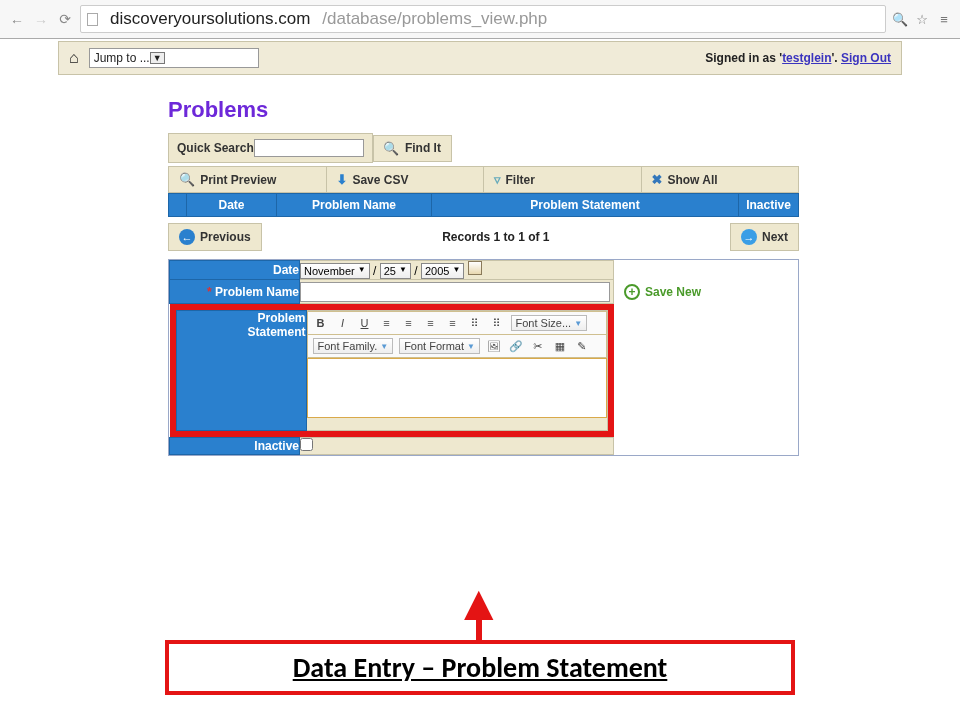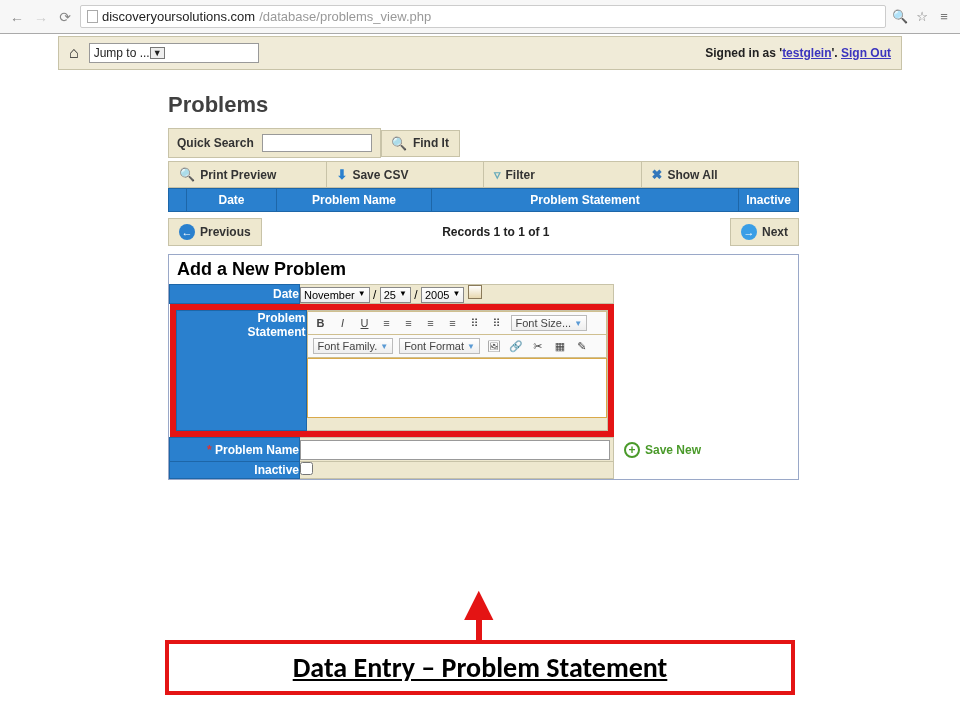--- a/index.html
+++ b/index.html
@@ -8,39 +8,39 @@
   
   .browser-chrome { background: linear-gradient(#e8e8e8,#d8d8d8); border-bottom: 1px solid #aaa; }
   .tab-bar { display: flex; align-items: flex-end; height: 26px; padding-left: 8px; position: relative; background: #777; }
   .tab { background: #f7f7f7; border: 1px solid #aaa; border-bottom: none; padding: 4px 22px 4px 8px; font-size: 11px; color: #444; border-radius: 3px 3px 0 0; display: flex; align-items: center; gap: 4px; position: relative; }
   .tab .close { position: absolute; right: 6px; color: #888; font-size: 12px; }
   .win-controls { position: absolute; right: 6px; top: 2px; display: flex; gap: 1px; }
   .wc { width: 28px; height: 18px; background: linear-gradient(#ddd,#bbb); border: 1px solid #888; color:#333; display:flex;align-items:center;justify-content:center;font-size:11px; }
   .wc.close-w { background: linear-gradient(#ea6a5a,#c34531); color:#fff; }
   .addr-bar { display: flex; align-items: center; gap: 6px; padding: 5px 8px; background: #f7f7f7; }
   .nav-icon { width:18px; text-align:center; color:#888; font-size:14px; }
-  .url-box { flex:1; background:#fff; border:1px solid #ccc; border-radius:2px; padding:3px 6px; font-size:13px; color:#555; display:flex; align-items:center; gap:4px; }
+  .url-box { flex:1; background:#fff; border:1px solid #ccc; border-radius:2px; padding:3px 6px; font-size:17px; color:#555; display:flex; align-items:center; gap:12px; }
   .url-box .host { color:#222; }
   .wrench, .star { width:16px; text-align:center; color:#777; font-size:13px; }
   
   
   .navbar { background: #f0ebd8; border: 1px solid #c8c3a8; display: flex; align-items: center; padding: 6px 10px; margin: 2px 58px 0 58px; font-size: 12px; color:#222; }
   .home-icon { font-size:16px; color:#222; margin-right: 10px; }
   .jump-sel { border:1px solid #999; background:#fff; padding:2px 4px; font-size:12px; width:170px; display:flex; justify-content:flex-start; align-items:center; }
   .nav-spacer { flex:1; }
   .navbar strong { font-weight:bold; }
   .navbar a { color: #3b34be; text-decoration: underline; font-weight:bold; }
   
   
   .page { margin: 0 58px; padding: 10px 0 0 110px; }
-  h1.page-title { font-size: 22px; font-weight: bold; color:#404040; margin: 12px 0 10px 0; }
+  h1.page-title { font-size: 22px; font-weight: bold; color:#6d28d9; margin: 12px 0 10px 0; }
   
   
   .qs-row { display:flex; align-items:center; }
-  .qs-cell { background:#eee8cf; border:1px solid #c8c3a8; padding:5px 8px; display:flex; align-items:center; gap:8px; }
+  .qs-cell { background:#eee8cf; border:1px solid #c8c3a8; padding:5px 8px; display:flex; align-items:center; gap:0; }
   .qs-label { font-weight:bold; color:#333; }
   .qs-input { border:1px solid #999; width:110px; height:18px; }
   .btn-flat { background:#eee8cf; border:1px solid #c8c3a8; padding:5px 10px; display:flex; align-items:center; gap:5px; font-weight:bold; color:#333; }
   .btn-flat .ic { color:#2a80ce; font-size:13px; }
   
   
   .toolbar-row { display:flex; margin-top:3px; }
   .toolbar-row .btn-flat { margin-right:0; border-left:none; }
   .toolbar-row .btn-flat:first-child { border-left:1px solid #c8c3a8; }
 
@@ -168,21 +168,20 @@
       <span>Previous</span>
     </div>
     <span class="rec-label">Records 1 to 1 of 1</span>
     <div class="btn-flat next">
       <span class="arrow">→</span>
       <span>Next</span>
     </div>
   </div>
 
   <div class="add-panel">
-    <h2>Add a New Problem</h2>
     <table class="form-tbl">
       <tbody>
           <tr>
         <td class="flabel">Date</td>
         <td class="fvalue" colspan="1">
           <span class="sel-sm">
                 <span>November</span>
                 <span class="dd">▼</span>
               </span>
           <span>/</span>
@@ -193,20 +192,30 @@
           <span>/</span>
           <span class="sel-sm">
                 <span>2005</span>
                 <span class="dd">▼</span>
               </span>
           <span class="cal-ic"></span>
         </td>
         <td></td>
       </tr>
       <tr>
+        <td class="flabel"><span class="req">*</span> <span>Problem Name</span></td>
+        <td class="fvalue"><input class="txt" style=""></td>
+        <td style="padding:4px 10px; background:#fff">
+          <span class="save-new">
+            <span class="plus">+</span>
+            <span>Save New</span>
+          </span>
+        </td>
+      </tr>
+      <tr>
         <td colspan="2" style="padding:0">
 
           <div class="editor-wrap">
             <table class="editor-tbl" style="width:100%">
               <tbody>
                     <tr>
                 <td class="flabel" style="vertical-align:top;height:120px;white-space:pre-line">Problem
 Statement</td>
                 <td class="fvalue" style="vertical-align:top">
                   <div class="ed-toolbar">
@@ -248,30 +257,20 @@
                   <div class="ed-textarea"></div>
                 </td>
               </tr>
             </tbody>
                 </table>
           </div>
         </td>
         <td></td>
       </tr>
       <tr>
-        <td class="flabel"><span class="req">*</span> <span>Problem Name</span></td>
-        <td class="fvalue"><input class="txt" style=""></td>
-        <td style="padding:4px 10px; background:#fff">
-          <span class="save-new">
-            <span class="plus">+</span>
-            <span>Save New</span>
-          </span>
-        </td>
-      </tr>
-      <tr>
         <td class="flabel">Inactive</td>
         <td class="fvalue"><input type="checkbox" style=""></td>
         <td></td>
       </tr>
     </tbody>
       </table>
   </div>
 </div>
 
 <div class="red-arrow">

